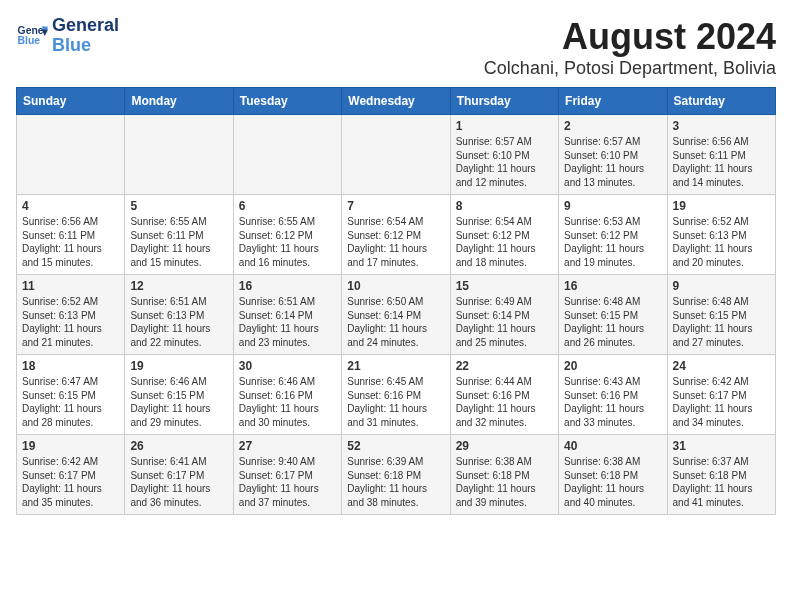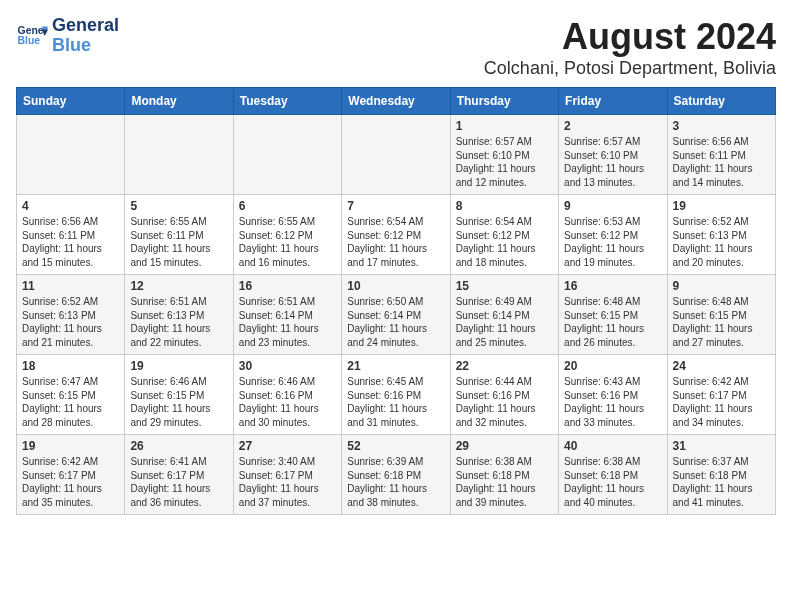--- a/index.html
+++ b/index.html
@@ -310,21 +310,21 @@
         </td>
         <td>
           <span class="day-num">26</span>
           <div class="cell-content">Sunrise: 6:41 AM
 Sunset: 6:17 PM
 Daylight: 11 hours
 and 36 minutes.</div>
         </td>
         <td>
           <span class="day-num">27</span>
-          <div class="cell-content">Sunrise: 3:40 AM
+          <div class="cell-content">Sunrise: 9:40 AM
 Sunset: 6:17 PM
 Daylight: 11 hours
 and 37 minutes.</div>
         </td>
         <td>
           <span class="day-num">52</span>
           <div class="cell-content">Sunrise: 6:39 AM
 Sunset: 6:18 PM
 Daylight: 11 hours
 and 38 minutes.</div>

